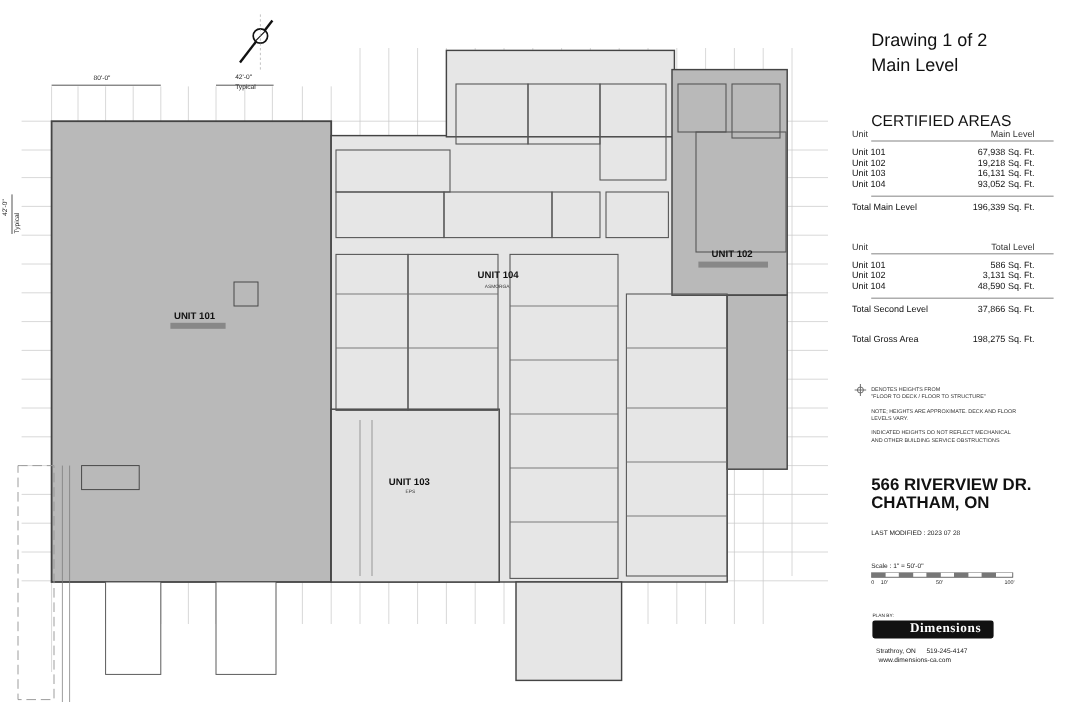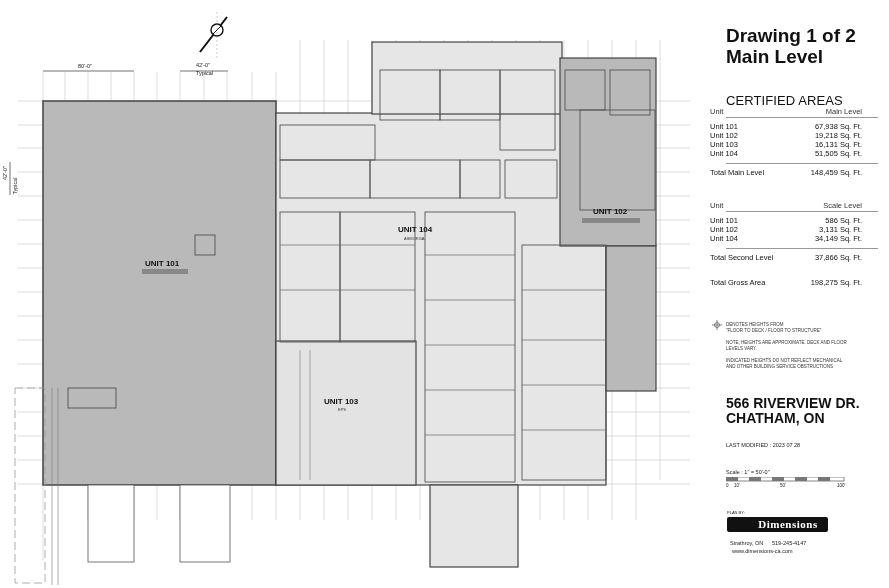--- a/index.html
+++ b/index.html
@@ -1,19 +1,19 @@
 <!DOCTYPE html>
 <html><head>
 <meta charset="utf-8">
 <style>
   html,body{margin:0;padding:0;background:#fff;}
   body{width:889px;height:588px;position:relative;overflow:hidden;font-family:"Liberation Sans",sans-serif;color:#111;}
   .plan{position:absolute;left:0;top:0;width:700px;height:588px;}
   .panel{position:absolute;left:700px;top:0;width:189px;height:588px;}
-  .title{position:absolute;left:26px;font-weight:bold;font-size:19px;}
+  .title{position:absolute;left:26px;font-weight:normal;font-size:15px;}
   .sec-label{position:absolute;left:26px;font-size:13px;letter-spacing:0.1px;}
   .row{position:absolute;left:10px;width:152px;font-size:7.5px;display:flex;justify-content:space-between;}
   .rule{position:absolute;left:26px;width:152px;height:0;border-top:1px solid #999;}
   .note{position:absolute;left:26px;font-size:4.5px;line-height:5.5px;color:#333;width:160px;}
   .addr{position:absolute;left:26px;font-weight:bold;font-size:14px;line-height:15px;}
   .small{position:absolute;font-size:5.5px;color:#222;}
   .logo{position:absolute;left:27px;top:517px;width:80px;height:15px;background:#111;border-radius:2px;color:#fff;font-family:"Liberation Serif",serif;font-weight:bold;font-size:11px;text-align:center;line-height:14px;letter-spacing:0.5px;padding-left:21px;}
   .unit-label{position:absolute;font-size:8px;font-weight:bold;color:#111;}
   .unit-bar{position:absolute;height:5px;background:#888;}
   .sub-label{position:absolute;font-size:4px;color:#333;}
@@ -180,44 +180,44 @@
   <div class="row" style="top:131px;">
     <span>Unit 102</span>
     <span>19,218 Sq. Ft.</span>
   </div>
   <div class="row" style="top:140px;">
     <span>Unit 103</span>
     <span>16,131 Sq. Ft.</span>
   </div>
   <div class="row" style="top:149px;">
     <span>Unit 104</span>
-    <span>51,505 Sq. Ft.</span>
+    <span>93,052 Sq. Ft.</span>
   </div>
   <div class="rule" style="top:163px;"></div>
   <div class="row" style="top:168px;">
     <span>Total Main Level</span>
-    <span>148,459 Sq. Ft.</span>
+    <span>196,339 Sq. Ft.</span>
   </div>
 
   <div class="row" style="top:201px;color:#333;">
     <span>Unit</span>
-    <span>Scale Level</span>
+    <span>Total Level</span>
   </div>
   <div class="rule" style="top:211px;"></div>
   <div class="row" style="top:216px;">
     <span>Unit 101</span>
     <span>586 Sq. Ft.</span>
   </div>
   <div class="row" style="top:225px;">
     <span>Unit 102</span>
     <span>3,131 Sq. Ft.</span>
   </div>
   <div class="row" style="top:234px;">
     <span>Unit 104</span>
-    <span>34,149 Sq. Ft.</span>
+    <span>48,590 Sq. Ft.</span>
   </div>
   <div class="rule" style="top:248px;"></div>
   <div class="row" style="top:253px;justify-content:space-between;">
     <span>Total Second Level</span>
     <span>37,866 Sq. Ft.</span>
   </div>
   <div class="row" style="top:278px;">
     <span>Total Gross Area</span>
     <span>198,275  Sq. Ft.</span>
   </div>

